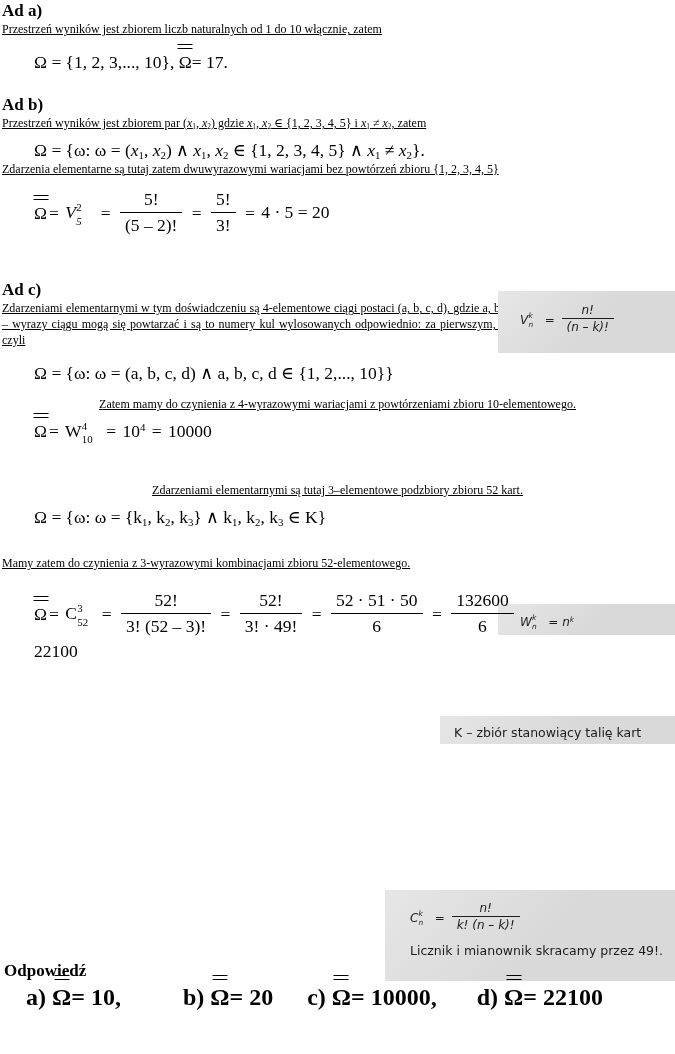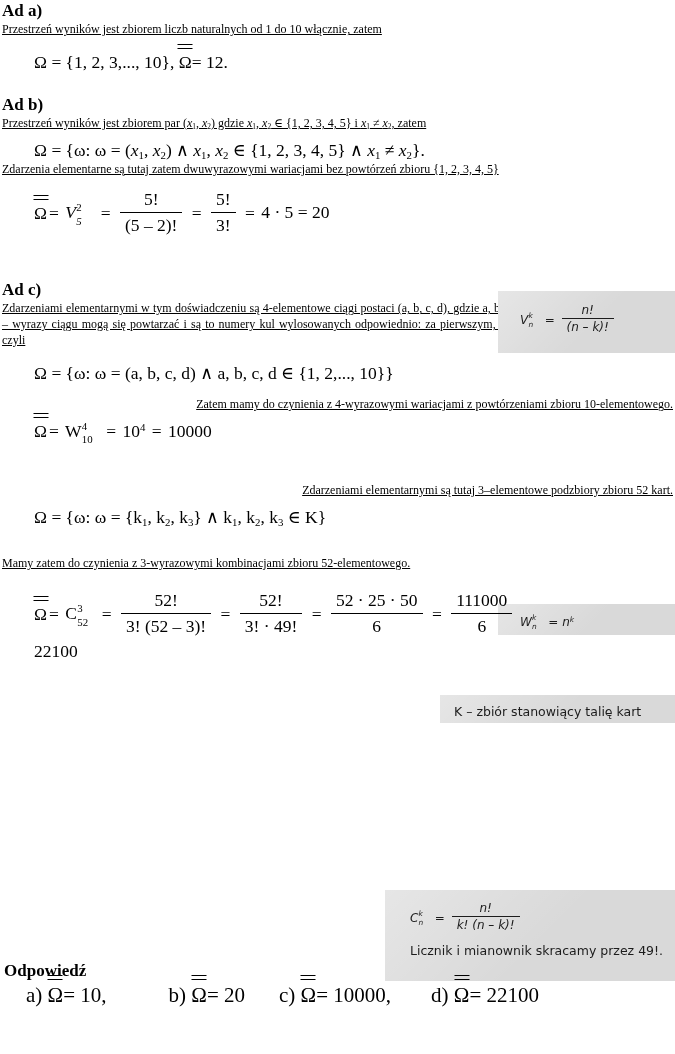--- a/index.html
+++ b/index.html
@@ -28,21 +28,21 @@
     margin: 0 0 1px 2px;
   }
   .para {
     font-size: 12px;
     line-height: 1.32;
     margin: 0 0 0 2px;
     text-align: justify;
     width: 671px;
     text-decoration: underline;
   }
-  .para.nojust { text-align: right; }
+  .para.nojust { text-align: center; }
   .eq {
     font-size: 17.5px;
     line-height: 1.3;
     margin: 0 0 0 34px;
   }
   .spacer-s { height: 7px; }
   .spacer-m { height: 13px; }
   .spacer-l { height: 20px; }
   .ital { font-style: italic; }
   sub { font-size: 0.62em; vertical-align: -0.28em; line-height: 0; }
@@ -114,45 +114,46 @@
     font-size: 12px;
     font-style: italic;
   }
   .callout .note {
     font-size: 12.5px;
     line-height: 1.28;
     font-style: normal;
   }
   .callout-v { left: 498px; top: 291px; width: 177px; height: 62px; padding: 14px 0 0 22px; }
   .callout-w { left: 498px; top: 604px; width: 177px; height: 31px; padding: 7px 0 0 22px; }
-  .callout-k { left: 440px; top: 695px; width: 235px; height: 28px; padding: 6px 0 0 14px; }
+  .callout-k { left: 440px; top: 716px; width: 235px; height: 28px; padding: 6px 0 0 14px; }
   .callout-c { left: 385px; top: 890px; width: 290px; height: 91px; padding: 13px 0 0 25px; }
   .callout .frac .num { border-bottom: 1.2px solid #1c1c1c; }
   .ans-row {
-    font-size: 21px;
+    font-size: 24px;
     margin-left: 24px;
     line-height: 1.3;
+    font-weight: bold;
   }
   .ans-item { display: inline-block; }
   .gap-a { width: 62px; display: inline-block; }
   .gap-b { width: 34px; display: inline-block; }
   .gap-c { width: 40px; display: inline-block; }
   .op { padding: 0 2px; }
 </style>
 </head>
 <body>
 
 <div class="page">
 
   <div class="heading">Ad a)</div>
   <div class="para">Przestrzeń wyników jest zbiorem liczb naturalnych od 1 do 10 włącznie, zatem</div>
   <div class="spacer-m"></div>
   <div class="eq">
     <span>Ω = {1, 2, 3,..., 10},</span>
-    <span class="omega-dd"><span class="bars"></span>Ω</span><span>= 12.</span>
+    <span class="omega-dd"><span class="bars"></span>Ω</span><span>= 17.</span>
   </div>
 
   <div class="spacer-l"></div>
 
   <div class="heading">Ad b)</div>
   <div class="para">Przestrzeń wyników jest zbiorem par (<span class="ital">x</span><sub>1</sub>, <span class="ital">x</span><sub>2</sub>) gdzie <span class="ital">x</span><sub>1</sub>, <span class="ital">x</span><sub>2</sub> ∈ {1, 2, 3, 4, 5} i <span class="ital">x</span><sub>1</sub> ≠ <span class="ital">x</span><sub>2</sub>, zatem</div>
   <div class="spacer-s"></div>
   <div class="eq">Ω = {ω: ω = (<span class="ital">x</span><sub>1</sub>, <span class="ital">x</span><sub>2</sub>) ∧ <span class="ital">x</span><sub>1</sub>, <span class="ital">x</span><sub>2</sub> ∈ {1, 2, 3, 4, 5} ∧ <span class="ital">x</span><sub>1</sub> ≠ <span class="ital">x</span><sub>2</sub>}.</div>
   <div class="para">Zdarzenia elementarne są tutaj zatem dwuwyrazowymi wariacjami bez powtórzeń zbioru {1, 2, 3, 4, 5}</div>
   <div class="spacer-m"></div>
@@ -215,23 +216,23 @@
   <div class="spacer-l"></div>
 
   <div class="eq">
     <span class="omega-dd"><span class="bars"></span>Ω</span><span class="op">=</span>
     <span>C</span><span class="supsub"><span class="s-up">3</span><span class="s-dn">52</span></span>
     <span class="op">=</span>
     <span class="frac"><span class="num">52!</span><span class="den">3! (52 – 3)!</span></span>
     <span class="op">=</span>
     <span class="frac"><span class="num">52!</span><span class="den">3! · 49!</span></span>
     <span class="op">=</span>
-    <span class="frac"><span class="num">52  · 25  · 50</span><span class="den">6</span></span>
-    <span class="op">=</span>
-    <span class="frac"><span class="num">111000</span><span class="den">6</span></span>
+    <span class="frac"><span class="num">52  · 51  · 50</span><span class="den">6</span></span>
+    <span class="op">=</span>
+    <span class="frac"><span class="num">132600</span><span class="den">6</span></span>
     <span class="op">=</span>
     <span>22100</span>
   </div>
 
   <div class="callout callout-c">
     <div class="cf"><span>C</span><span class="supsub"><span class="s-up">k</span><span class="s-dn">n</span></span> =
       <span class="frac"><span class="num">n!</span><span class="den">k! (n – k)!</span></span>
     </div>
     <div class="note" style="margin-top:9px">Licznik i mianownik skracamy przez 49!.</div>
   </div>

